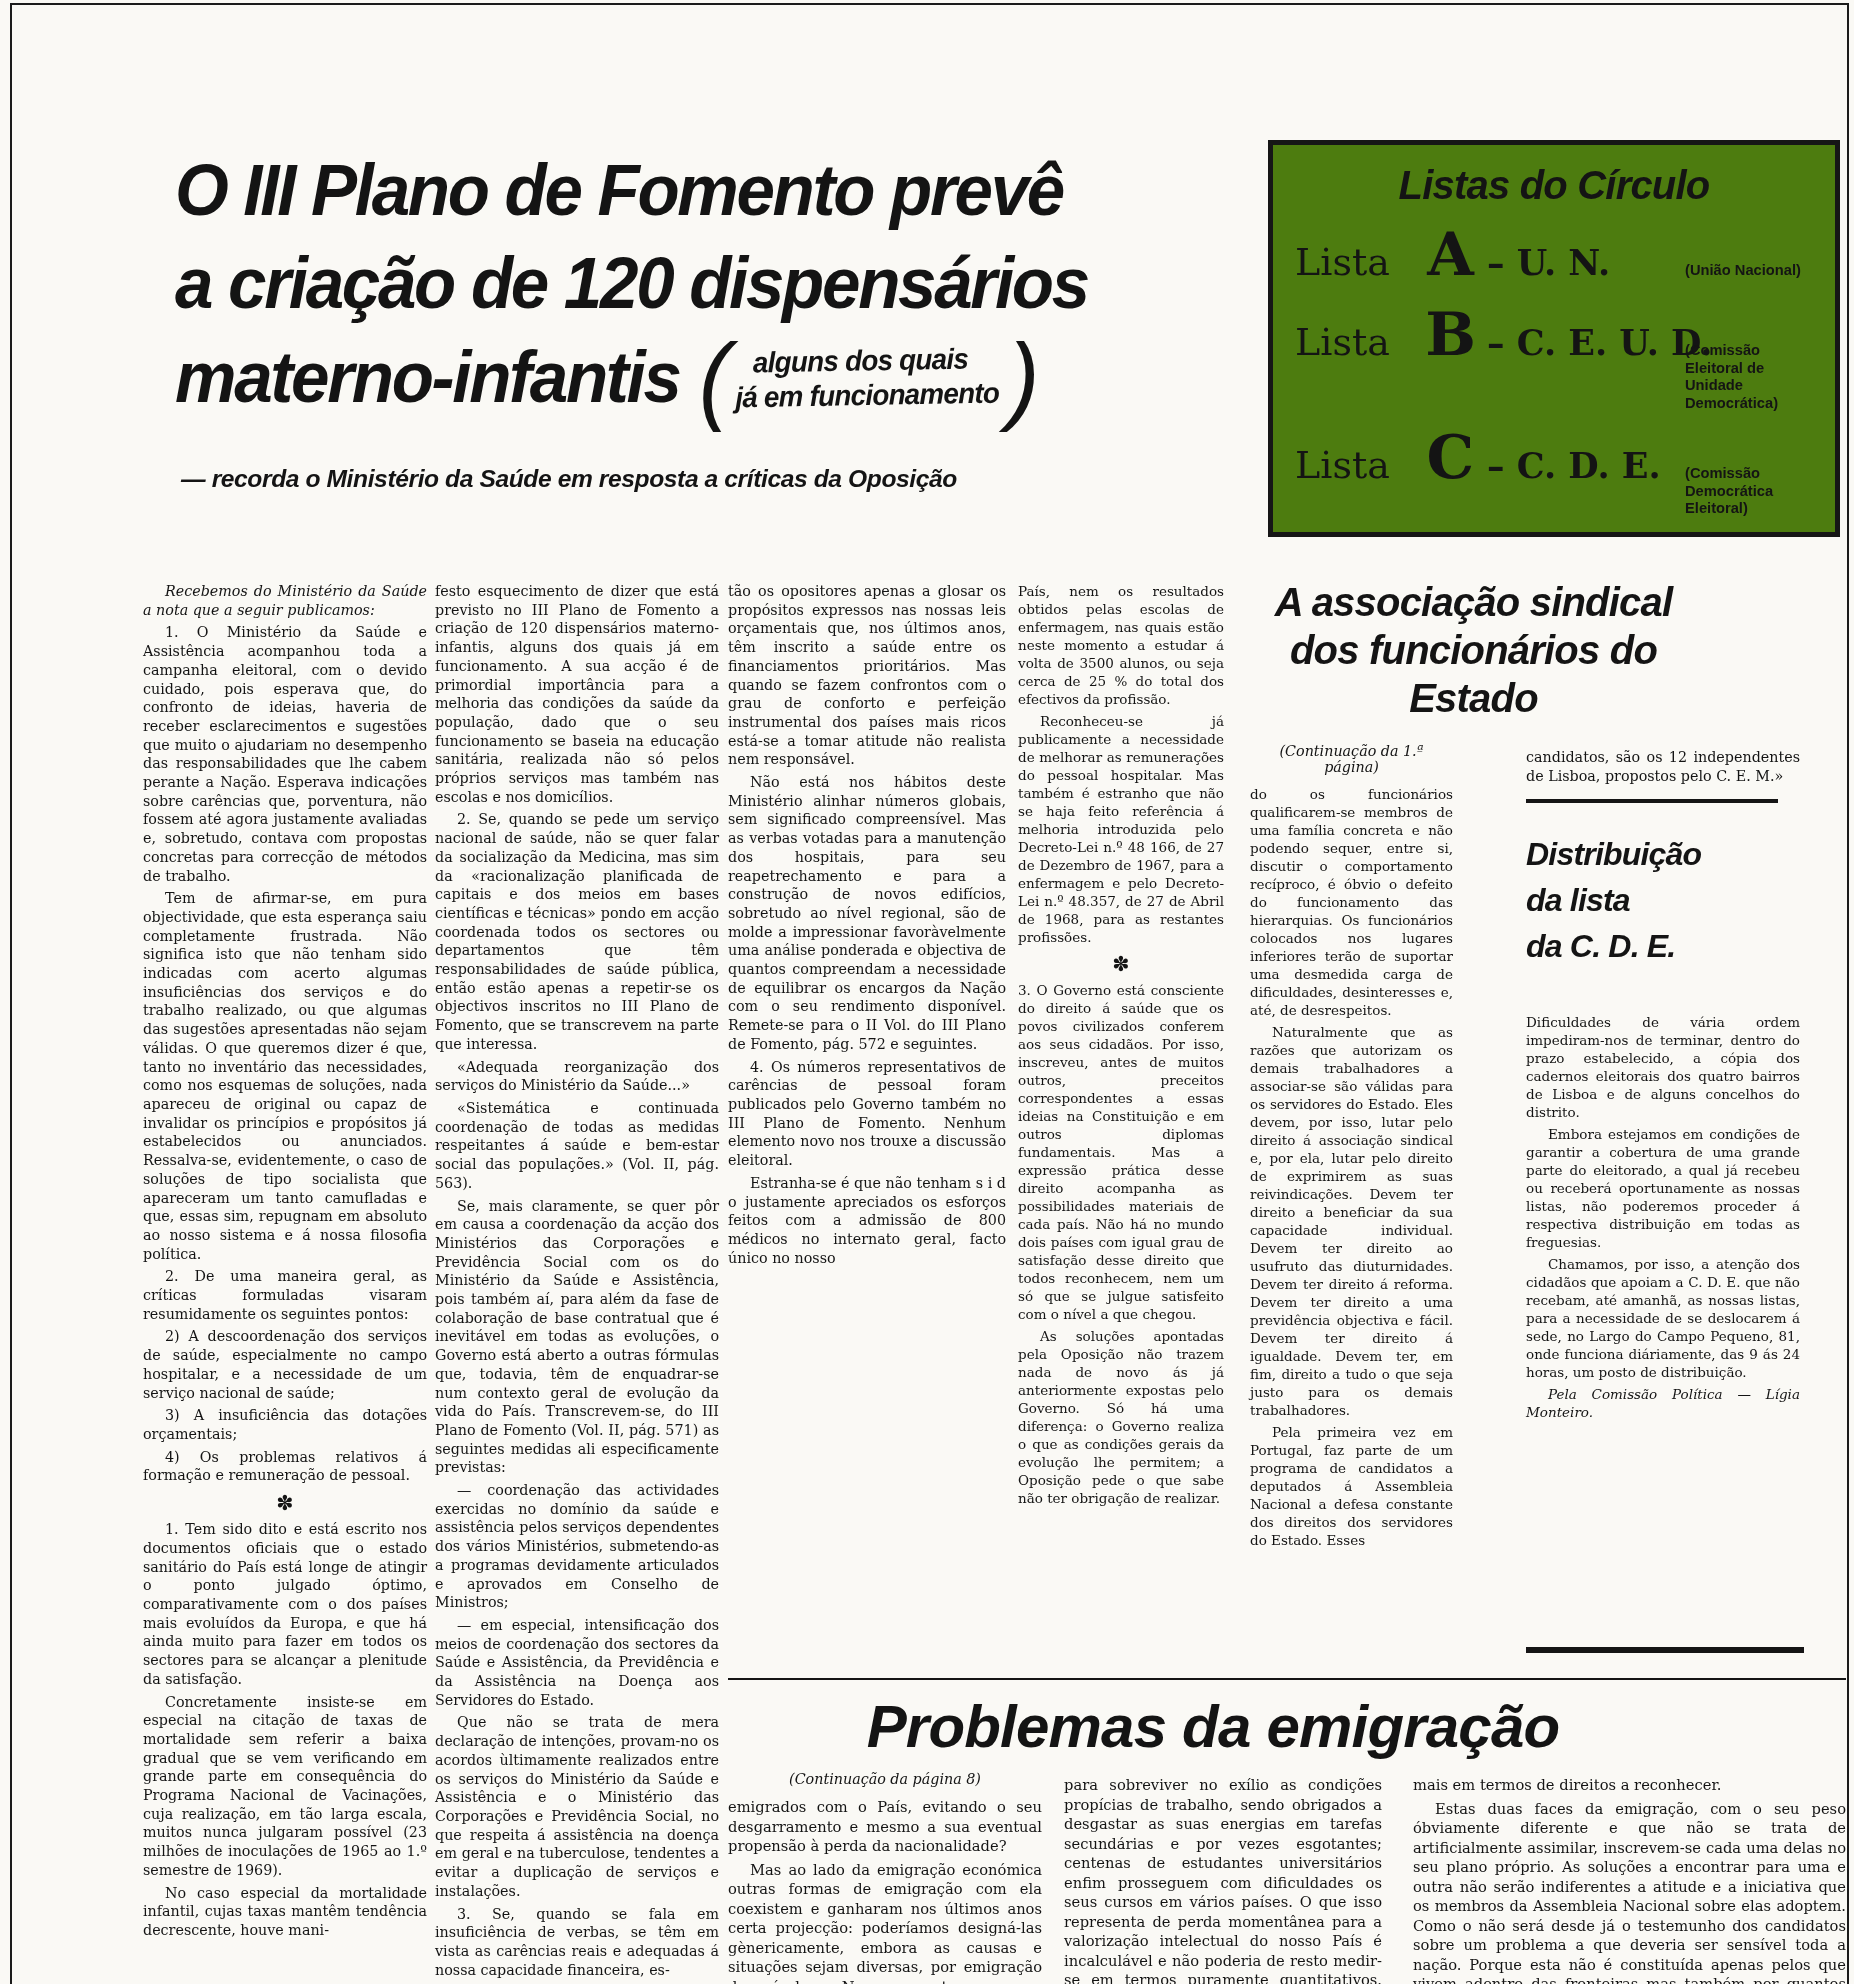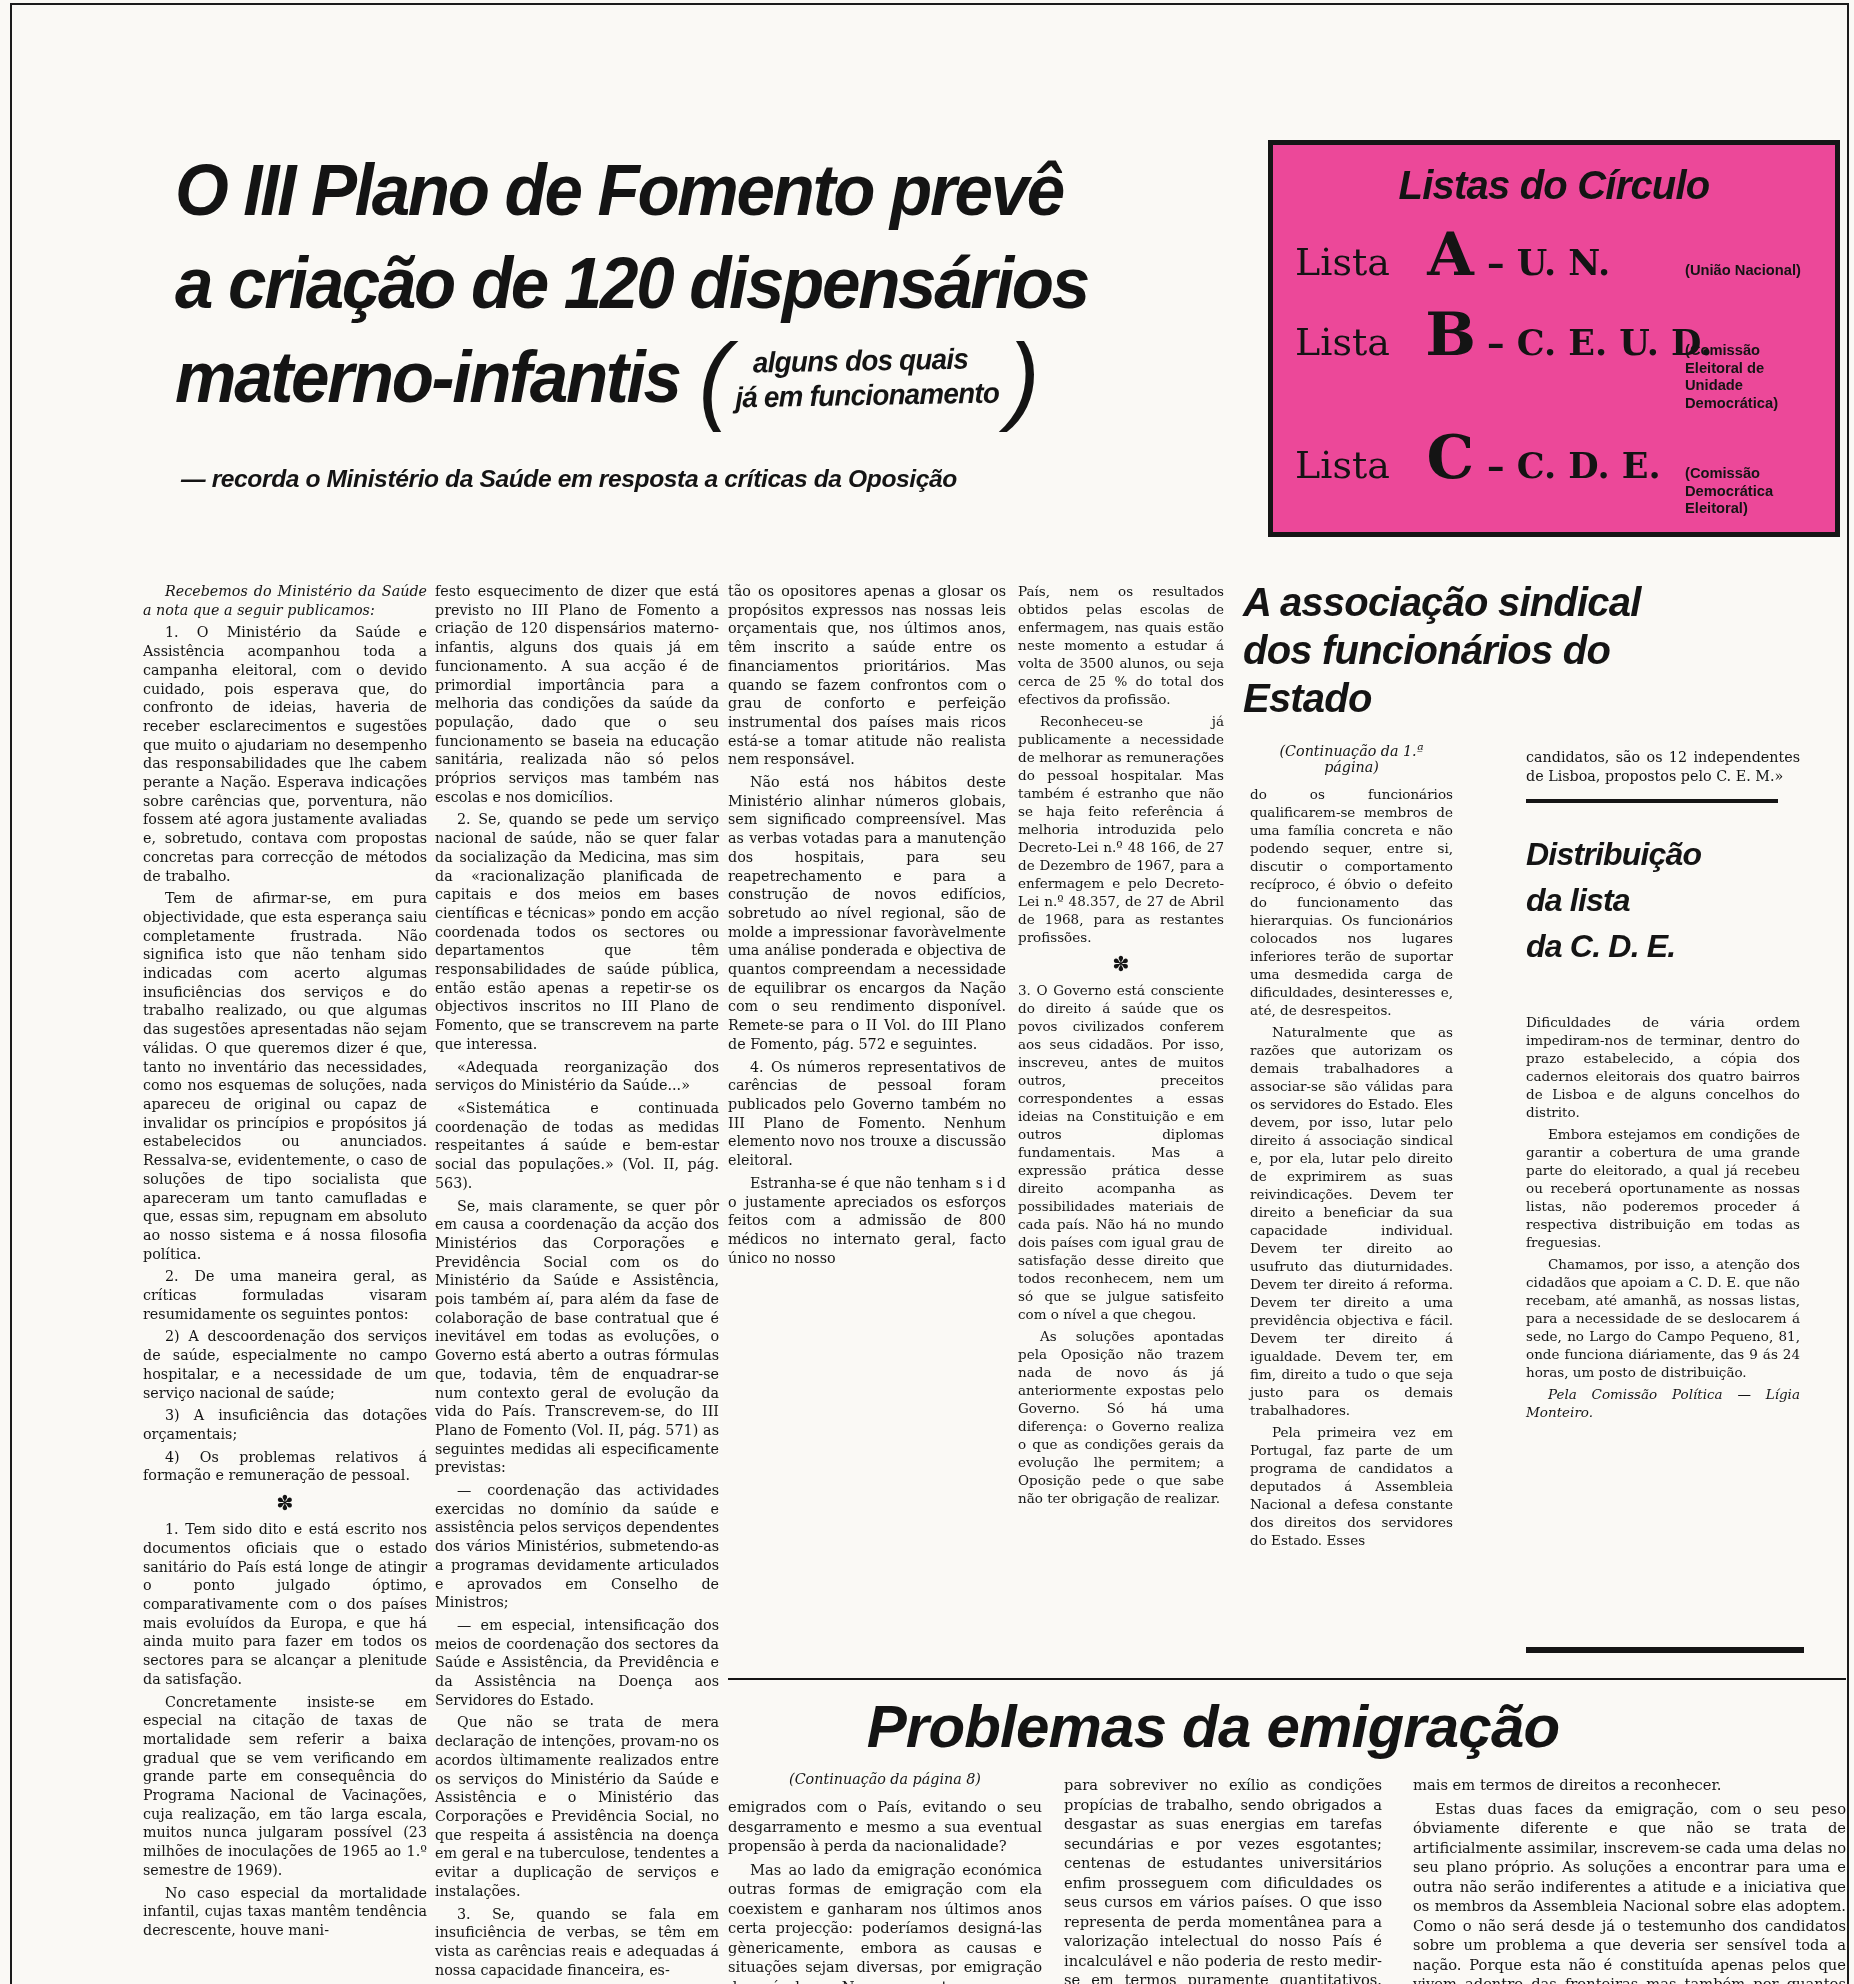--- a/index.html
+++ b/index.html
@@ -12,40 +12,40 @@
       font-size:72px;line-height:85px;letter-spacing:-2.4px;white-space:nowrap;transform:scaleX(.96);transform-origin:left;}
   .paren-group{display:inline-flex;align-items:center;vertical-align:middle;margin-left:20px;}
   .paren{font-size:99px;font-weight:400;font-style:italic;letter-spacing:0;line-height:79px;}
   .paren-stack{display:flex;flex-direction:column;margin:0 7.1px;gap:2.4px;}
   .paren-stack span{font-size:29px;line-height:32px;letter-spacing:-0.8px;white-space:nowrap;}
   .paren-stack span:first-child{transform:translateX(16px) rotate(-1deg);}
   .paren-stack span:last-child{transform:translateX(-2.4px) rotate(-1deg);}
   .subhead{font-family:"Liberation Sans",sans-serif;font-style:italic;font-weight:bold;
            font-size:24.6px;letter-spacing:-0.4px;white-space:nowrap;}
   
-  #listas{border:5.2px solid #161616;padding:16px 22px 22px 22px;background:#ec4899;}
+  #listas{border:5.2px solid #161616;padding:16px 22px 22px 22px;background:#4d7c0f;}
   #listas .title{font-family:"Liberation Sans",sans-serif;font-style:italic;font-weight:bold;
                  font-size:40px;line-height:48px;text-align:center;letter-spacing:-0.8px;}
   .lista-row{display:grid;grid-template-columns:119px 73px 198px 1fr;align-items:baseline;margin-top:10px;}
   .lista-word{font-size:38px;font-family:"DejaVu Serif",serif;}
   .lista-letter{font-size:60px;font-weight:bold;font-family:"DejaVu Serif",serif;text-align:center;}
   .lista-party{font-size:35px;font-weight:bold;font-family:"DejaVu Serif",serif;white-space:nowrap;}
   .lista-label{font-family:"Liberation Sans",sans-serif;font-weight:bold;font-size:14.7px;line-height:17.5px;}
   
   .col{text-align:justify;}
   .col p{margin:0 0 4px 0;text-indent:22px;}
   .cont p:first-child{text-indent:0;}
   .c36 p{font-size:14.3px;line-height:18.7px;}
   .c34 p{font-size:13.5px;line-height:18px;}
   .c37 p{font-size:14.7px;line-height:19.5px;}
   .intro{font-style:italic;font-size:15.5px;line-height:20px;margin:0 0 7.1px 0;text-indent:22px;}
   .star{text-align:center;font-size:20.6px;line-height:24px;margin:5.6px 0;}
   .contnote{font-style:italic;font-size:14.3px;text-align:center;margin:0 0 10.3px 0;}
   
-  .sec-hl{font-family:"Liberation Sans",sans-serif;font-style:italic;font-weight:bold;letter-spacing:-0.8px;}
+  .sec-hl{font-family:"Liberation Sans",sans-serif;font-style:italic;font-weight:bold;letter-spacing:-0.8px;text-align:center;}
   .rule{background:#151515;}
   .sig-it{font-style:italic;}
 </style>
 </head>
 <body>
 
 <div id="page">
   <div id="frame"></div>
 
   <div class="abs hl" style="left:175px;top:148px;">O III Plano de Fomento prevê</div>

